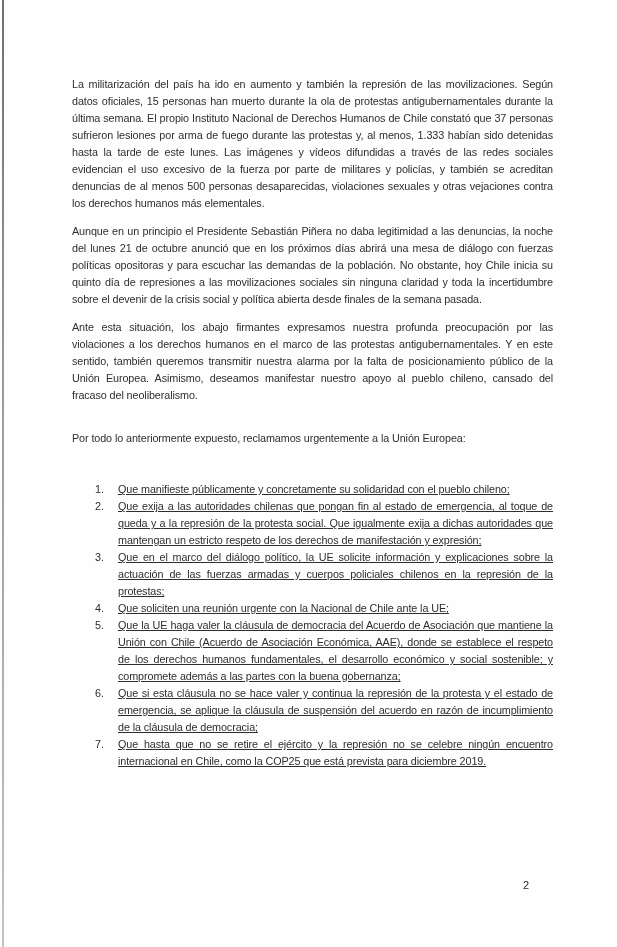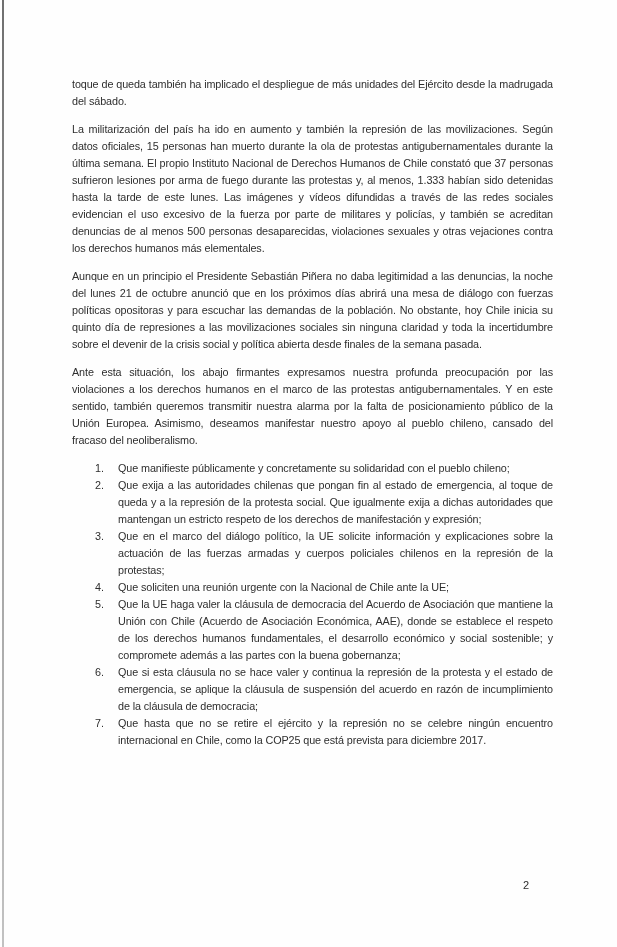--- a/index.html
+++ b/index.html
@@ -50,42 +50,43 @@
     font-size: 10.8px;
     line-height: 17px;
     letter-spacing: -0.1px;
   }
   .num {
     flex: 0 0 23px;
   }
   .li-text {
     flex: 1 1 auto;
     text-align: justify;
+    text-decoration: underline;
   }
   .page-number {
     position: absolute;
     top: 878px;
     right: 88px;
     font-size: 11px;
     line-height: 15px;
     color: #2e2e2e;
   }
 </style>
 </head>
 <body>
 
 <div class="page">
   <div class="edge-line"></div>
 
   <div class="content">
-    <p>toque de queda también ha implicado el despliegue de más unidades del Ejército desde la madrugada del sábado.</p>
     <p>La militarización del país ha ido en aumento y también la represión de las movilizaciones. Según datos oficiales, 15 personas han muerto durante la ola de protestas antigubernamentales durante la última semana. El propio Instituto Nacional de Derechos Humanos de Chile constató que 37 personas sufrieron lesiones por arma de fuego durante las protestas y, al menos, 1.333 habían sido detenidas hasta la tarde de este lunes. Las imágenes y vídeos difundidas a través de las redes sociales evidencian el uso excesivo de la fuerza por parte de militares y policías, y también se acreditan denuncias de al menos 500 personas desaparecidas, violaciones sexuales y otras vejaciones contra los derechos humanos más elementales.</p>
     <p>Aunque en un principio el Presidente Sebastián Piñera no daba legitimidad a las denuncias, la noche del lunes 21 de octubre anunció que en los próximos días abrirá una mesa de diálogo con fuerzas políticas opositoras y para escuchar las demandas de la población. No obstante, hoy Chile inicia su quinto día de represiones a las movilizaciones sociales sin ninguna claridad y toda la incertidumbre sobre el devenir de la crisis social y política abierta desde finales de la semana pasada.</p>
     <p>Ante esta situación, los abajo firmantes expresamos nuestra profunda preocupación por las violaciones a los derechos humanos en el marco de las protestas antigubernamentales. Y en este sentido, también queremos transmitir nuestra alarma por la falta de posicionamiento público de la Unión Europea. Asimismo, deseamos manifestar nuestro apoyo al pueblo chileno, cansado del fracaso del neoliberalismo.</p>
 
+    <p class="intro">Por todo lo anteriormente expuesto, reclamamos urgentemente a la Unión Europea:</p>
 
     <div class="demands">
       <div class="li">
         <span class="num">1.</span>
         <span class="li-text">Que manifieste públicamente y concretamente su solidaridad con el pueblo chileno;</span>
       </div>
       <div class="li">
         <span class="num">2.</span>
         <span class="li-text">Que exija a las autoridades chilenas que pongan fin al estado de emergencia, al toque de queda y a la represión de la protesta social. Que igualmente exija a dichas autoridades que mantengan un estricto respeto de los derechos de manifestación y expresión;</span>
       </div>
@@ -100,19 +101,19 @@
       <div class="li">
         <span class="num">5.</span>
         <span class="li-text">Que la UE haga valer la cláusula de democracia del Acuerdo de Asociación que mantiene la Unión con Chile (Acuerdo de Asociación Económica, AAE), donde se establece el respeto de los derechos humanos fundamentales, el desarrollo económico y social sostenible; y compromete además a las partes con la buena gobernanza;</span>
       </div>
       <div class="li">
         <span class="num">6.</span>
         <span class="li-text">Que si esta cláusula no se hace valer y continua la represión de la protesta y el estado de emergencia, se aplique la cláusula de suspensión del acuerdo en razón de incumplimiento de la cláusula de democracia;</span>
       </div>
       <div class="li">
         <span class="num">7.</span>
-        <span class="li-text">Que hasta que no se retire el ejército y la represión no se celebre ningún encuentro internacional en Chile, como la COP25 que está prevista para diciembre 2017.</span>
+        <span class="li-text">Que hasta que no se retire el ejército y la represión no se celebre ningún encuentro internacional en Chile, como la COP25 que está prevista para diciembre 2019.</span>
       </div>
     </div>
   </div>
 
   <div class="page-number">2</div>
 </div>
 
 </body></html>

